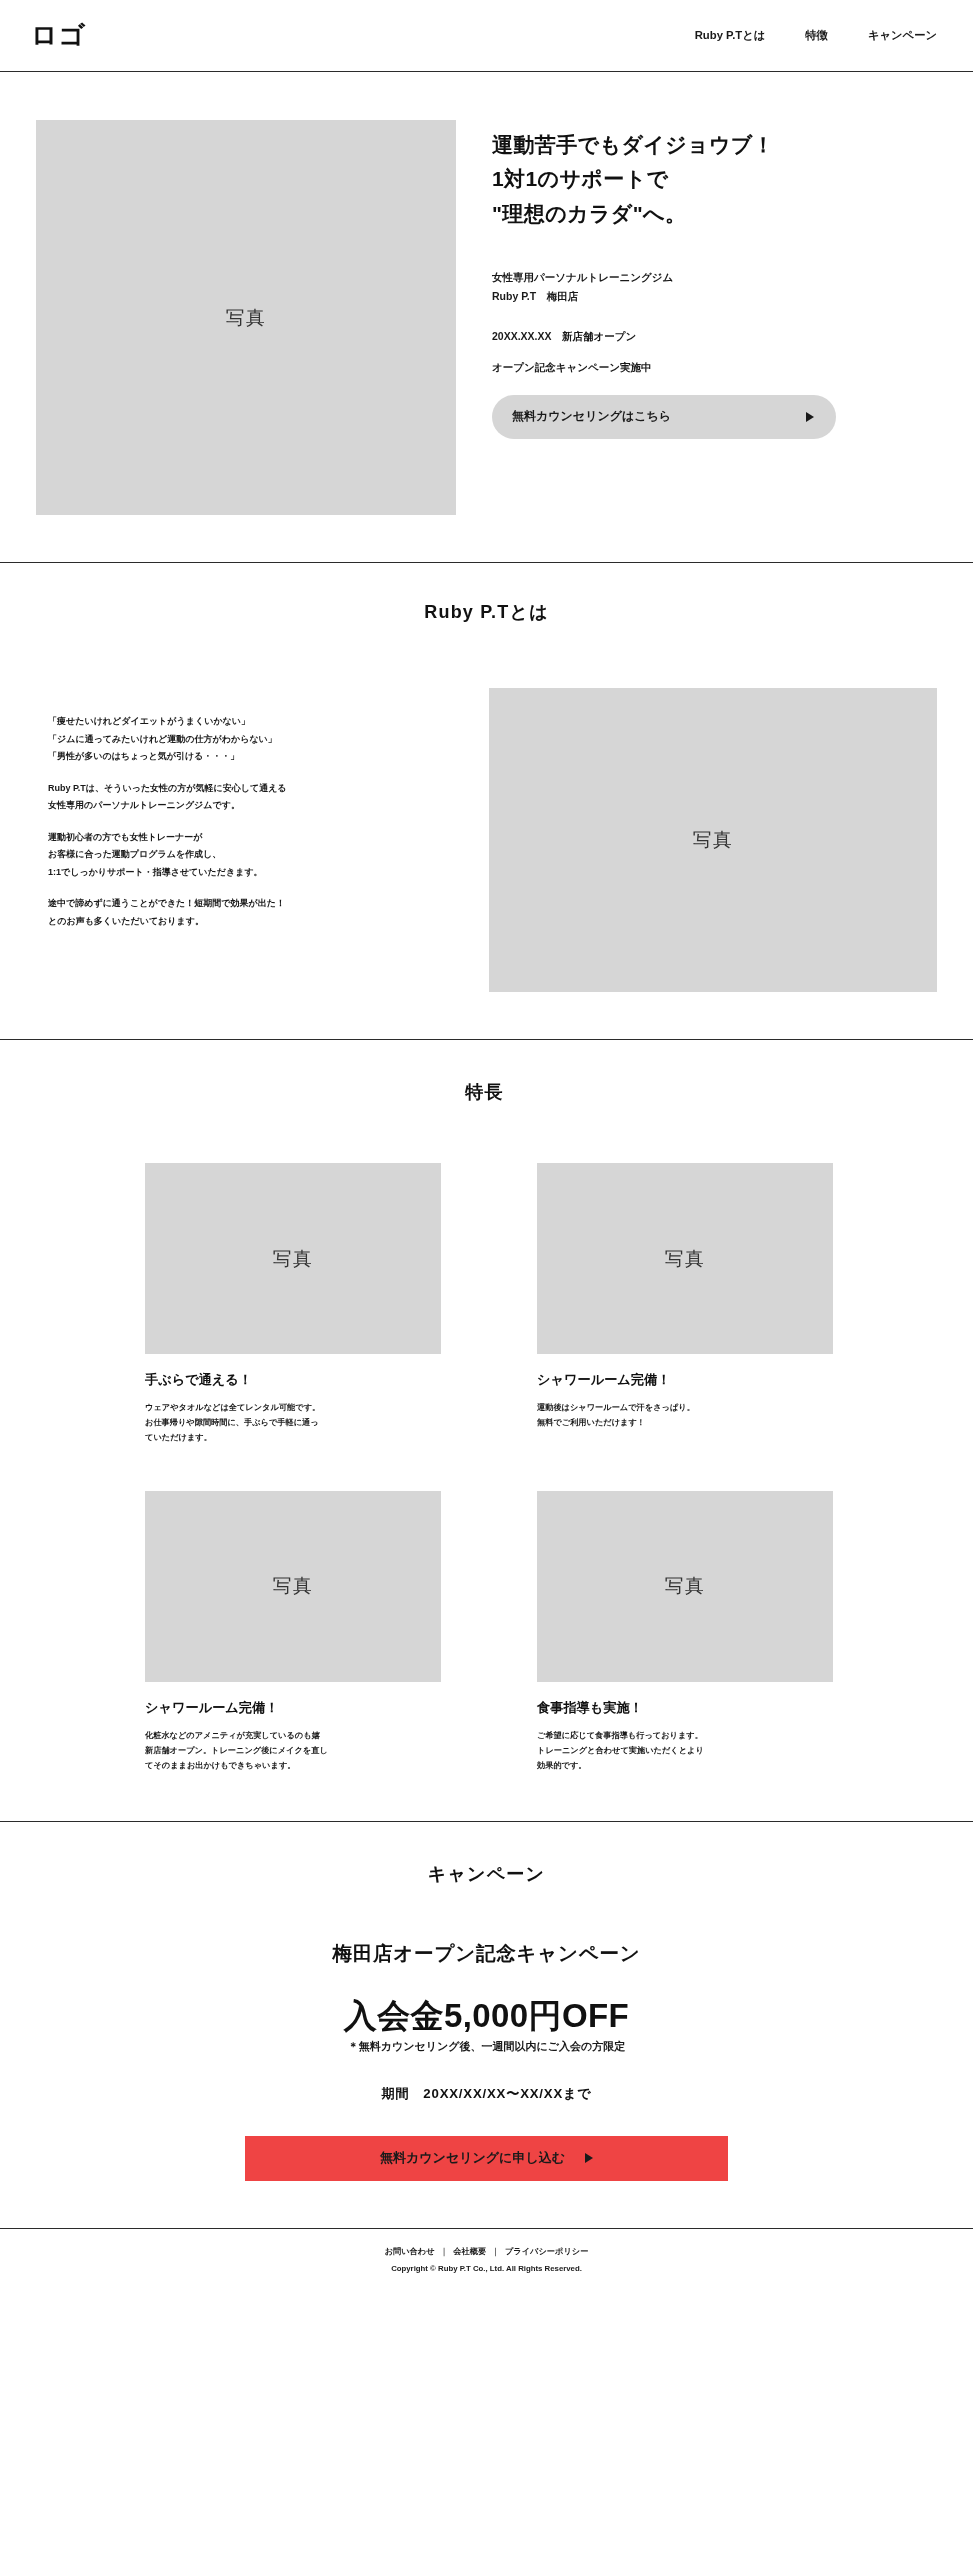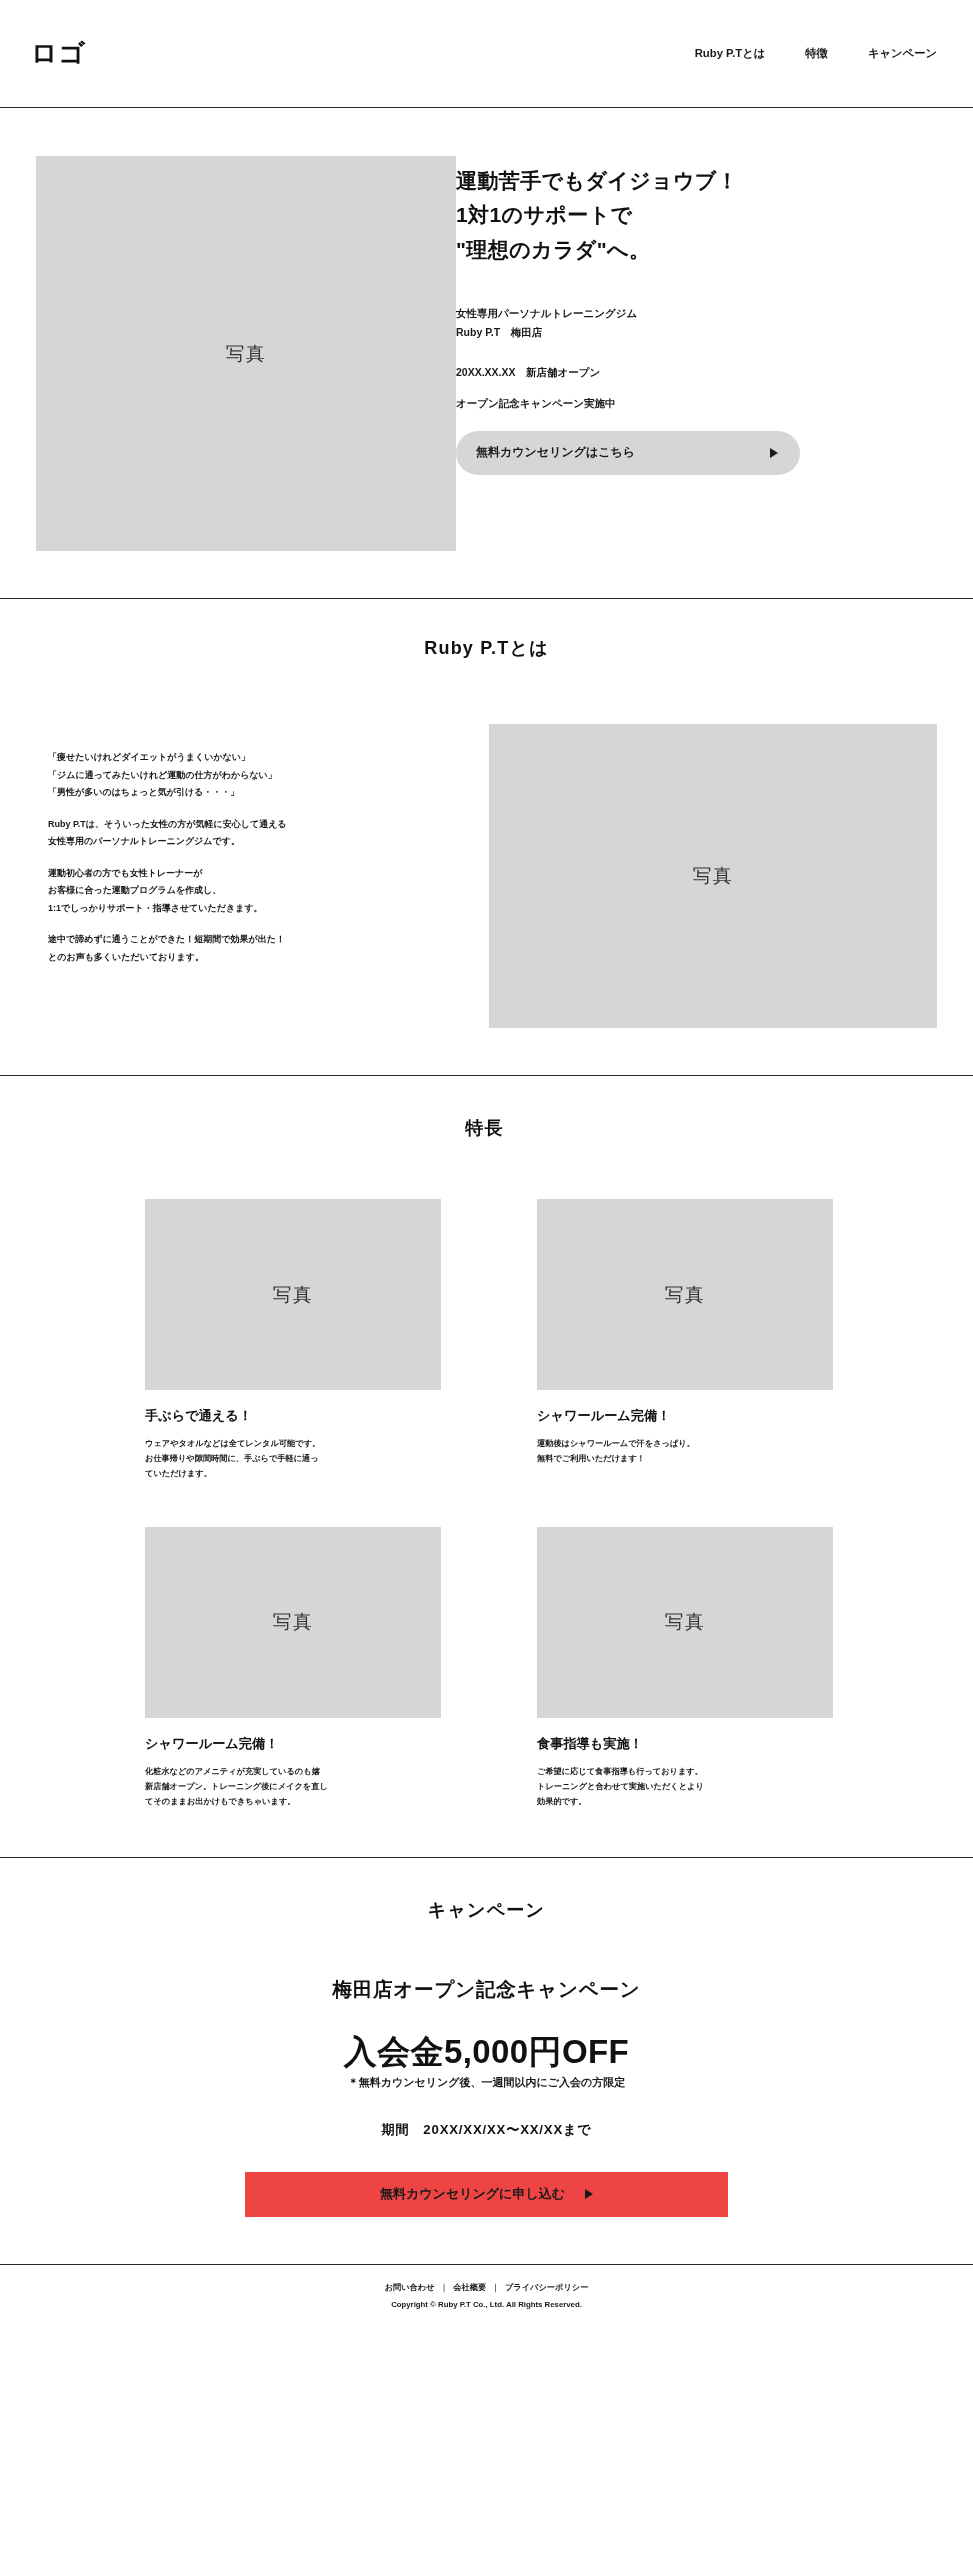--- a/index.html
+++ b/index.html
@@ -15,21 +15,21 @@
     -webkit-font-smoothing: antialiased;
   }
   .page {
     width: 973px;
     margin: 0 auto;
     background: #ffffff;
   }
 
   
   .header {
-    height: 108px;
+    height: 72px;
     display: flex;
     align-items: center;
     justify-content: space-between;
     padding: 0 36px 0 31px;
     background: #ffffff;
     border-bottom: 0.8px solid #2b2b2b;
   }
   .logo {
     font-size: 26px;
     font-weight: bold;
@@ -69,20 +69,21 @@
     justify-content: center;
     flex: 0 0 auto;
   }
   .photo-label {
     font-size: 18.7px;
     color: #333;
     letter-spacing: 1.6px;
   }
   .hero-right {
     flex: 1;
+    padding-left: 36px;
     padding-top: 7.8px;
   }
   .hero-title {
     font-size: 21px;
     font-weight: bold;
     line-height: 1.65;
     color: #111;
     letter-spacing: 0.4px;
   }
   .hero-sub {

